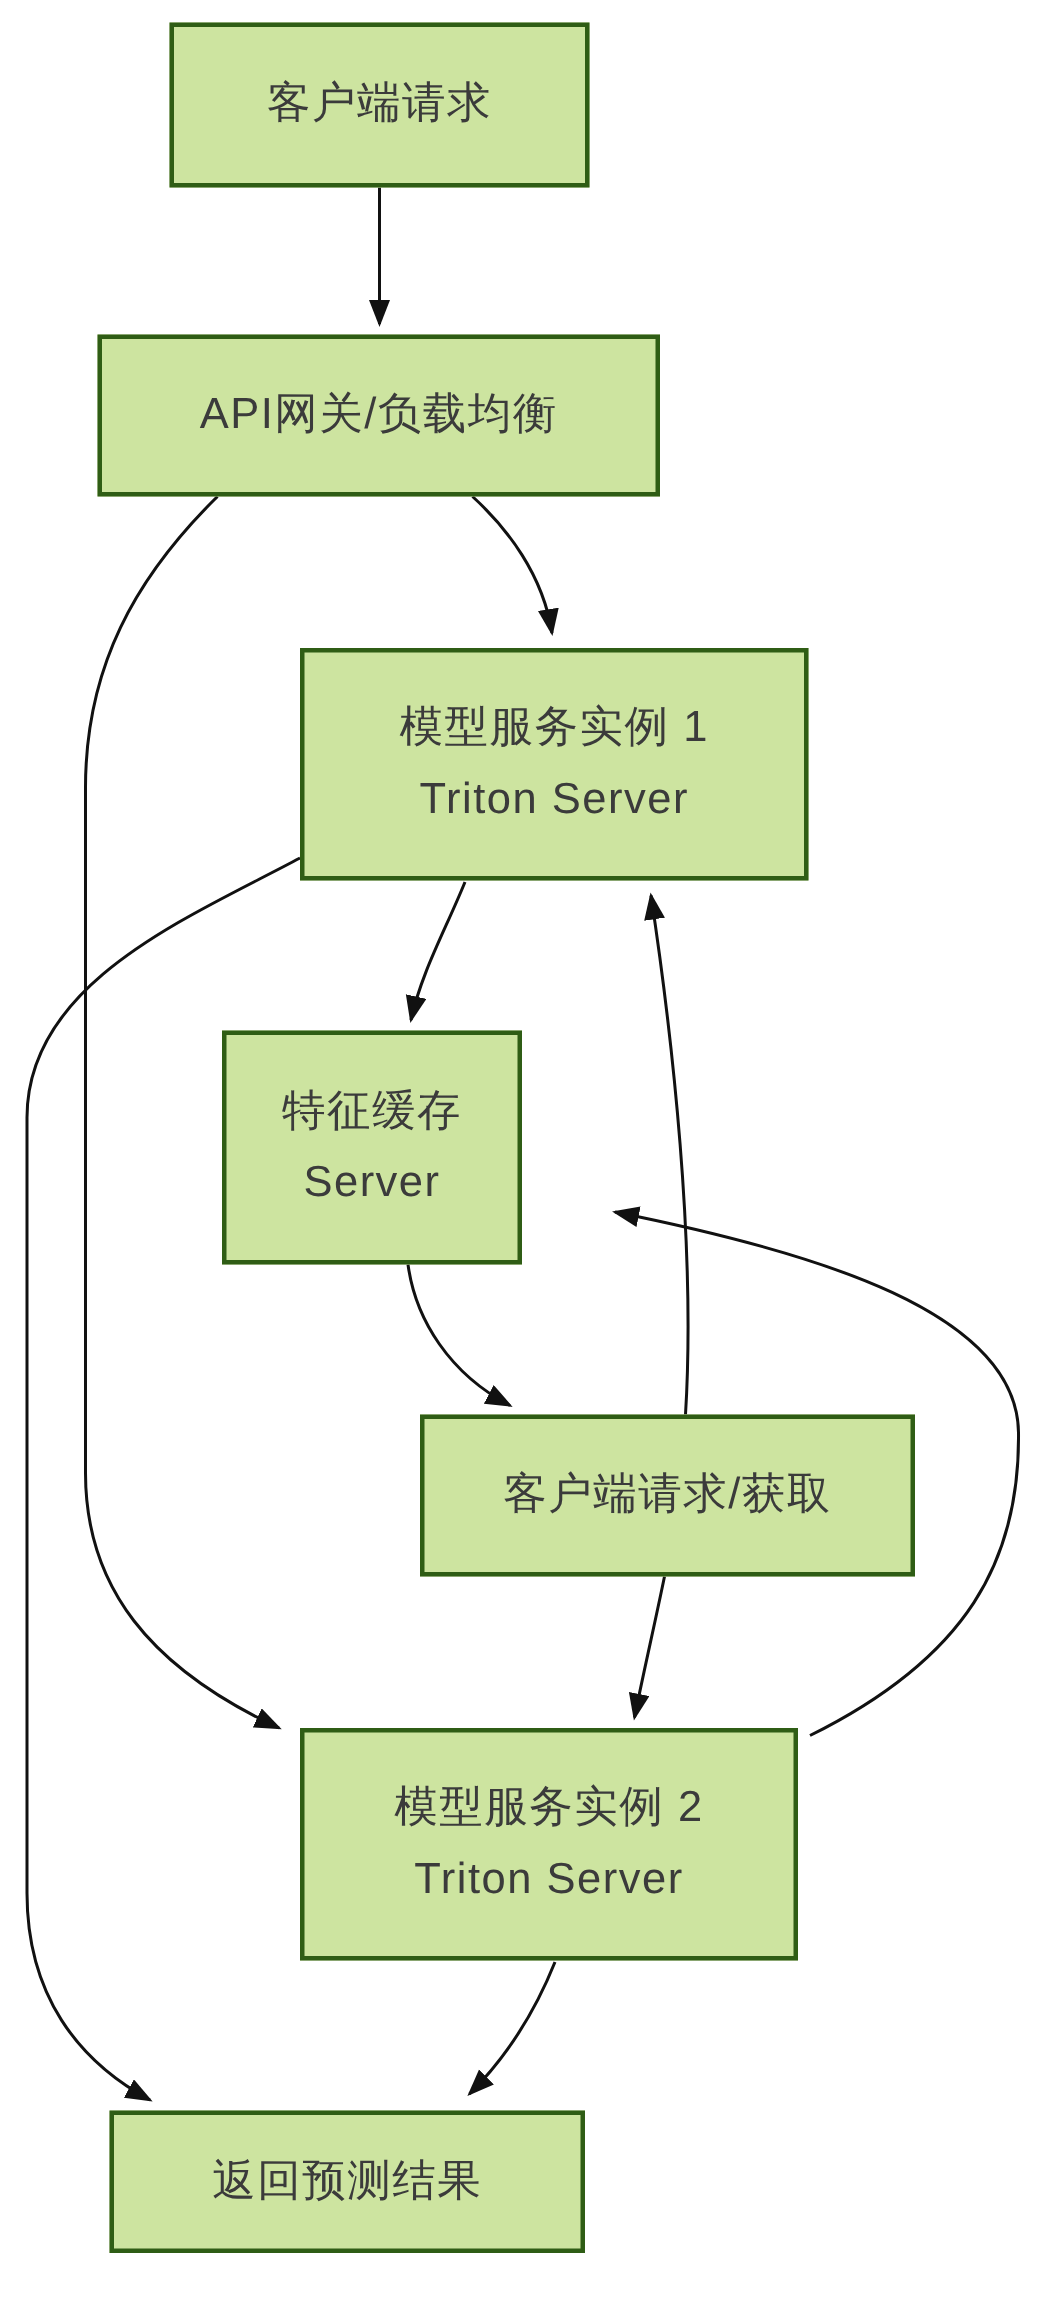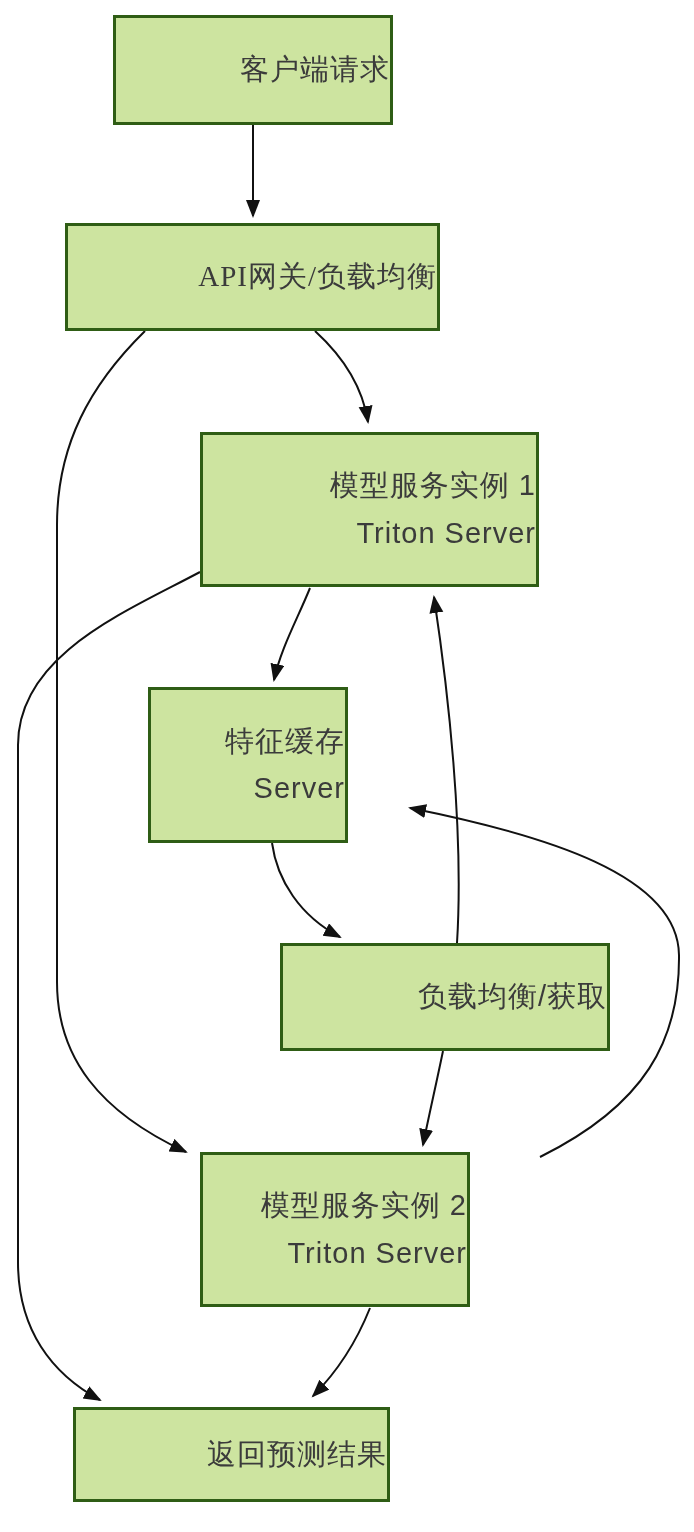--- a/index.html
+++ b/index.html
@@ -27,36 +27,36 @@
     stroke: #111111;
     stroke-width: 2;
   }
   .node {
     position: absolute;
     box-sizing: border-box;
     background: #cde4a0;
     border: 3px solid #2f5d15;
     display: flex;
     flex-direction: column;
-    align-items: flex-end;
+    align-items: center;
     justify-content: center;
     gap: 14px;
     color: #3b3b3b;
     font-size: 29px;
     line-height: 1.15;
     text-align: center;
     letter-spacing: 1px;
   }
   .node .sublabel:empty { display: none; }
   .node-client    { left: 113px; top: 15px;   width: 280px; height: 110px; }
-  .node-gateway   { left: 65px;  top: 223px;  width: 375px; height: 108px; font-family: Liberation Serif, serif; }
+  .node-gateway   { left: 65px;  top: 223px;  width: 375px; height: 108px; }
   .node-instance1 { left: 200px; top: 432px;  width: 339px; height: 155px; }
   .node-redis     { left: 148px; top: 687px;  width: 200px; height: 156px; }
   .node-feature   { left: 280px; top: 943px;  width: 330px; height: 108px; }
-  .node-instance2 { left: 200px; top: 1152px; width: 270px; height: 155px; }
+  .node-instance2 { left: 200px; top: 1152px; width: 332px; height: 155px; }
   .node-result    { left: 73px;  top: 1407px; width: 317px; height: 95px; }
 </style>
 </head>
 <body>
 
 <div class="canvas">
 
   <svg class="edge-layer" width="694" height="1532" viewBox="0 0 694 1532" xmlns="http://www.w3.org/2000/svg">
     <defs>
       <marker id="arrow" markerUnits="userSpaceOnUse" markerWidth="20" markerHeight="16" refX="16" refY="7" orient="auto">
@@ -89,21 +89,21 @@
     <div class="label">模型服务实例 1</div>
     <div class="sublabel">Triton Server</div>
   </div>
 
   <div class="node node-redis">
     <div class="label">特征缓存</div>
     <div class="sublabel">Server</div>
   </div>
 
   <div class="node node-feature">
-    <div class="label">负载均衡/获取</div>
+    <div class="label">客户端请求/获取</div>
 
   </div>
 
   <div class="node node-instance2">
     <div class="label">模型服务实例 2</div>
     <div class="sublabel">Triton Server</div>
   </div>
 
   <div class="node node-result">
     <div class="label">返回预测结果</div>

